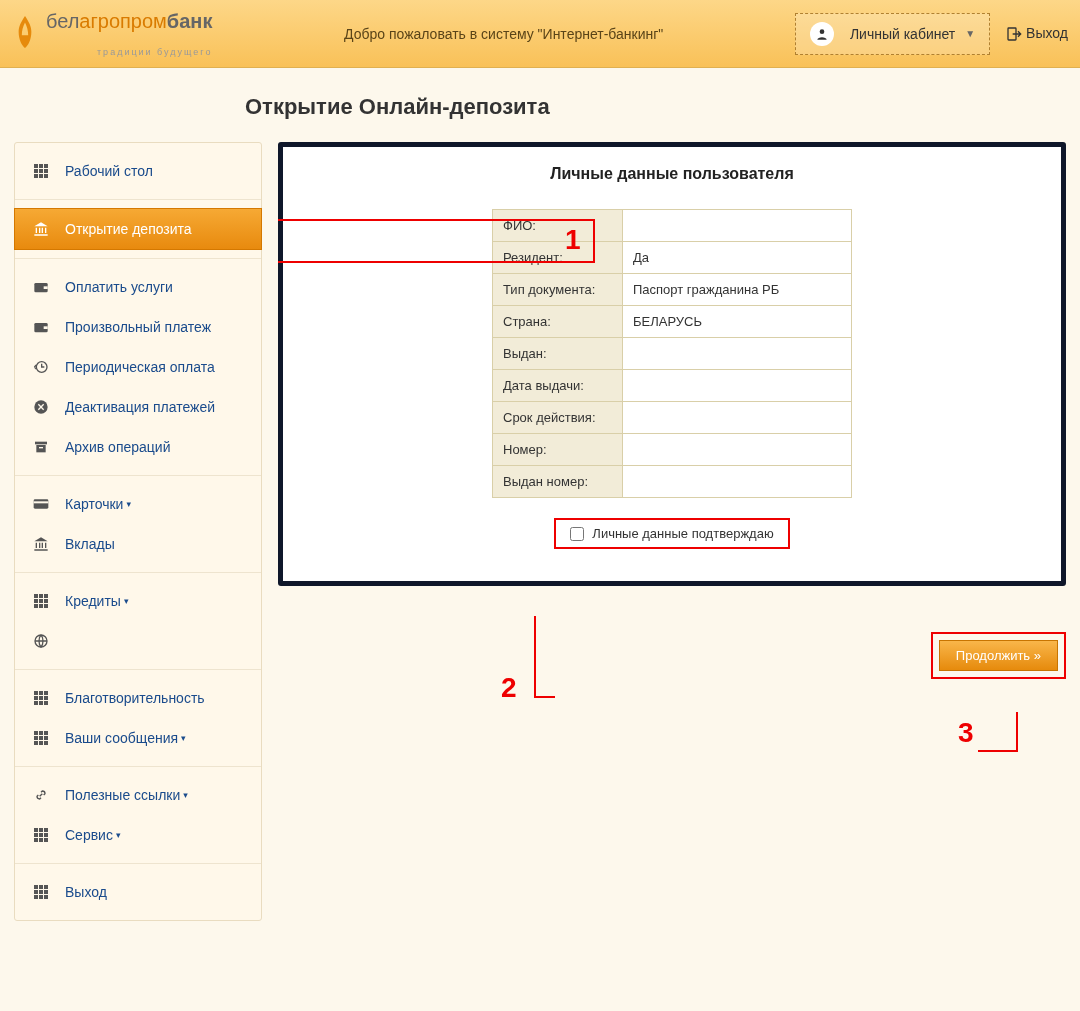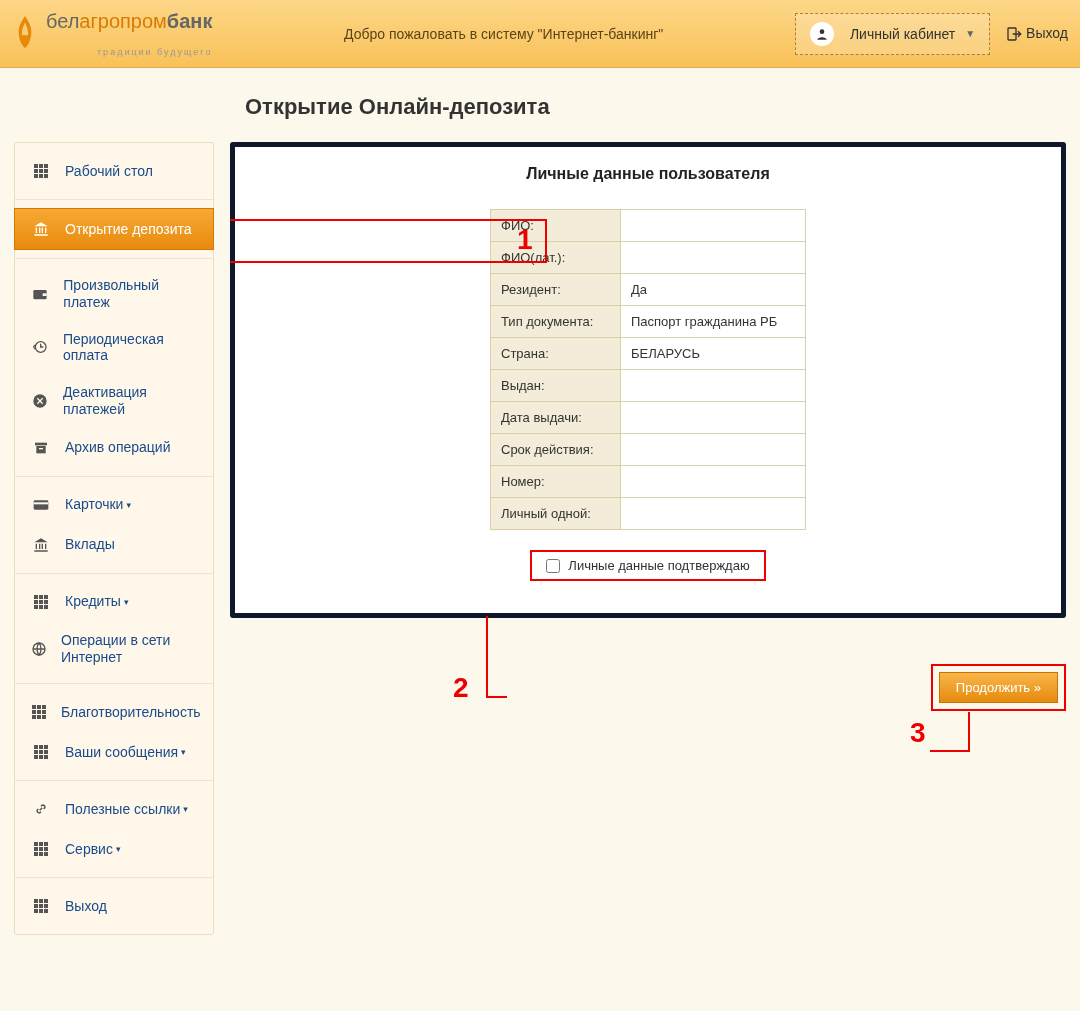--- a/index.html
+++ b/index.html
@@ -13,33 +13,33 @@
 .logo-sub { font-size: 9px; color: #999; letter-spacing: 2px; display: block; text-align: right; margin-top: 16px; }
 .welcome { flex: 1; text-align: center; color: #5a4418; font-size: 14px; }
 .account-btn { display: flex; align-items: center; background: rgba(255,255,255,0.2); border: 1px dashed #b08030; padding: 8px 14px; margin-right: 16px; cursor: pointer; }
 .account-btn .avatar { width: 24px; height: 24px; border-radius: 50%; background: #fff; display: flex; align-items: center; justify-content: center; margin-right: 16px; font-size: 14px; }
 .account-btn .label { color: #333; font-size: 14px; margin-right: 10px; }
 .account-btn .caret { font-size: 10px; color: #666; }
 .logout-btn { display: flex; align-items: center; cursor: pointer; color: #333; }
 .logout-btn .icon { margin-right: 4px; }
 .page-title { font-size: 22px; font-weight: bold; color: #333; padding: 26px 17px 22px 245px; }
 .layout { display: flex; padding: 0 14px 20px 14px; gap: 16px; }
-.sidebar { width: 200px; background: #fff8ea; border: 1px solid #e9dcc0; border-radius: 3px; }
+.sidebar { width: 248px; background: #fff8ea; border: 1px solid #e9dcc0; border-radius: 3px; }
 .nav-group { padding: 8px 0; border-bottom: 1px solid #eee4cf; }
 .nav-group:last-child { border-bottom: none; }
 .nav-item { display: flex; align-items: center; padding: 10px 16px; cursor: pointer; color: #1a4b8c; font-size: 14px; }
 .nav-item .icon { width: 20px; height: 20px; margin-right: 14px; display: flex; align-items: center; justify-content: center; color: #555; fill: #555; }
 .nav-item.active { background: linear-gradient(to bottom, #f6a934, #e88a0e); color: #fff; border: 1px solid #d47800; margin: 0 -1px; }
 .nav-item.active .icon { color: #fff; fill: #fff; }
 .nav-item .caret { font-size: 9px; margin-left: 3px; color: #1a4b8c; }
 .nav-item .lbl { line-height: 1.2; }
 .main { flex: 1; position: relative; }
 .panel { background: #fff; border: 5px solid #0f172a; border-radius: 3px; padding: 18px 18px 32px 18px; }
 .panel-title { text-align: center; font-size: 16px; font-weight: bold; color: #222; margin-bottom: 26px; }
-.data-table { margin: 16px auto; border-collapse: collapse; width: 316px; }
+.data-table { margin: 16px auto; border-collapse: collapse; width: 360px; }
 .data-table td { border: 1px solid #d9cfa8; padding: 8px 10px; font-size: 13px; color: #333; }
 .data-table td.lbl { background: #f2ecd8; width: 130px; }
 .confirm-row { text-align: center; margin-top: 20px; }
 .confirm-box { display: inline-flex; align-items: center; border: 2px solid #e00; padding: 6px 14px; }
 .confirm-box input { margin-right: 8px; width: 14px; height: 14px; }
 .confirm-box .txt { font-size: 13px; color: #333; }
 .continue-wrap { text-align: right; margin-top: 46px; position: relative; }
 .continue-outer { display: inline-block; border: 2px solid #e00; padding: 6px; }
 .continue-btn { background: linear-gradient(to bottom, #f9b64a, #e68a0c); border: 1px solid #c87400; color: #fff; font-size: 13px; padding: 7px 16px; cursor: pointer; display: inline-flex; align-items: center; justify-content: center; }
 .hl-1 { position: absolute; border: 2px solid #e00; border-left: none; left: 0; top: 77px; width: 317px; height: 44px; pointer-events: none; }
@@ -126,20 +126,29 @@
     </div>
 
     <div class="nav-group">
       <div class="nav-item">
           <span class="icon">
             <svg width="16" height="14" viewBox="0 0 24 20">
               <rect x="2" y="4" width="20" height="14" rx="2"></rect>
               <rect x="16" y="9" width="6" height="4" fill="#fff8ea"></rect>
             </svg>
           </span>
+          <span class="lbl">Оплатить услуги</span>
+        </div>
+      <div class="nav-item">
+          <span class="icon">
+            <svg width="16" height="14" viewBox="0 0 24 20">
+              <rect x="2" y="4" width="20" height="14" rx="2"></rect>
+              <rect x="16" y="9" width="6" height="4" fill="#fff8ea"></rect>
+            </svg>
+          </span>
           <span class="lbl">Произвольный платеж</span>
         </div>
       <div class="nav-item">
           <span class="icon">
             <svg width="16" height="16" viewBox="0 0 24 24" fill="none" stroke="#555" stroke-width="2">
               <circle cx="13" cy="12" r="8"></circle>
               <path d="M13 7 V12 H17 M2 12 L5 9 M2 12 L5 15"></path>
             </svg>
           </span>
           <span class="lbl">Периодическая оплата</span>
@@ -204,21 +213,20 @@
           <span class="lbl">Кредиты</span>
           <span class="caret">▾</span>
         </div>
       <div class="nav-item">
           <span class="icon">
             <svg width="16" height="16" viewBox="0 0 24 24" fill="none" stroke="#555" stroke-width="2">
               <circle cx="12" cy="12" r="9"></circle>
               <path d="M3 12 H21 M12 3 C8 7 8 17 12 21 C16 17 16 7 12 3"></path>
             </svg>
           </span>
-          <span class="lbl">Операции в сети Интернет</span>
         </div>
     </div>
 
     <div class="nav-group">
       <div class="nav-item">
           <span class="icon">
             <svg width="16" height="16" viewBox="0 0 16 16">
               <rect x="1" y="1" width="4" height="4"></rect>
               <rect x="6" y="1" width="4" height="4"></rect>
               <rect x="11" y="1" width="4" height="4"></rect>
@@ -307,24 +315,20 @@
 
     <div class="panel">
       <div class="panel-title">Личные данные пользователя</div>
       <table class="data-table">
         <tbody>
             <tr>
               <td class="lbl">ФИО:</td>
               <td></td>
             </tr>
         <tr>
-              <td class="lbl">ФИО(лат.):</td>
-              <td></td>
-            </tr>
-        <tr>
               <td class="lbl">Резидент:</td>
               <td>Да</td>
             </tr>
         <tr>
               <td class="lbl">Тип документа:</td>
               <td>Паспорт гражданина РБ</td>
             </tr>
         <tr>
               <td class="lbl">Страна:</td>
               <td>БЕЛАРУСЬ</td>
@@ -339,21 +343,21 @@
             </tr>
         <tr>
               <td class="lbl">Срок действия:</td>
               <td></td>
             </tr>
         <tr>
               <td class="lbl">Номер:</td>
               <td></td>
             </tr>
         <tr>
-              <td class="lbl">Личный одной:</td>
+              <td class="lbl">Выдан номер:</td>
               <td></td>
             </tr>
       </tbody>
         </table>
       <div class="confirm-row">
         <label class="confirm-box">
           <input type="checkbox" style="">
           <span class="txt">Личные данные подтверждаю</span>
         </label>
       </div>

